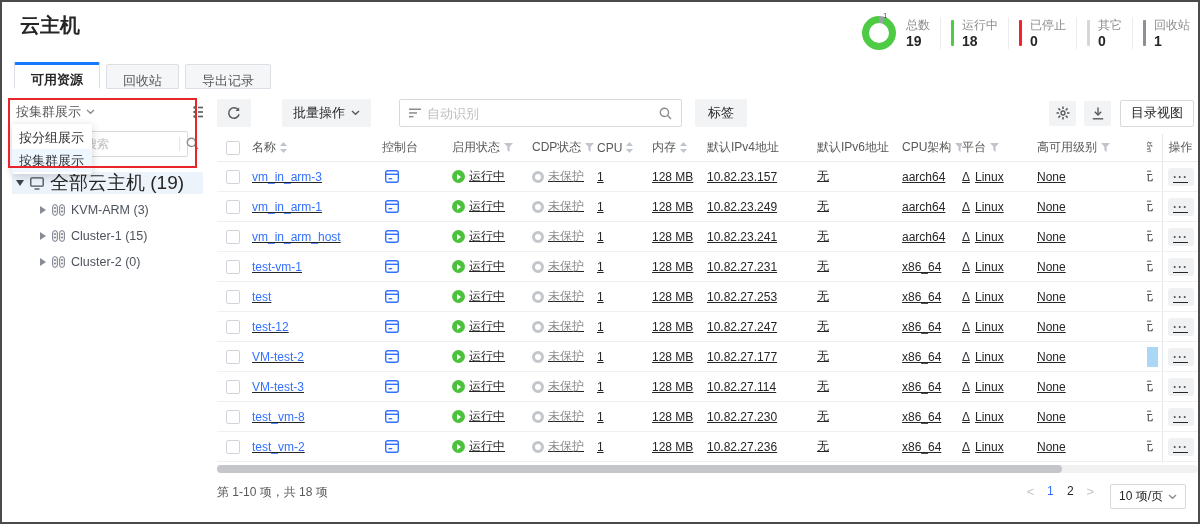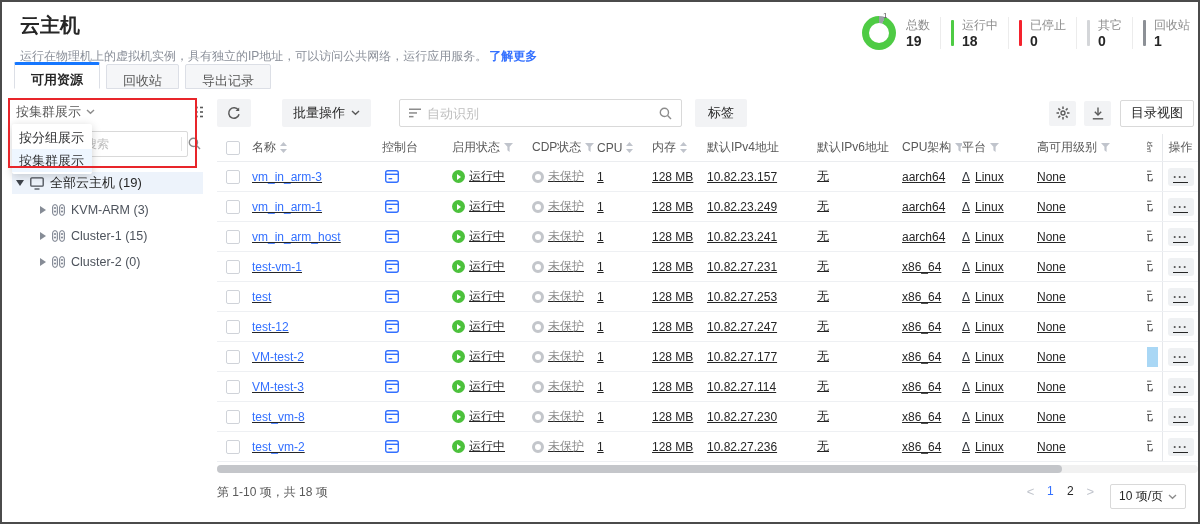--- a/index.html
+++ b/index.html
@@ -26,42 +26,42 @@
   .donut-badge { position:absolute; top:-5px; left:21px; font-size:8px; color:#595959; }
 
   
   .tabs { position:absolute; left:12px; top:60px; display:flex; align-items:flex-end; }
   .tab { height:25px; line-height:23px; padding:4px 16px; font-size:13px; color:#595959;
          background:#f5f6f8; border:1px solid #dcdfe6; margin-right:6px; border-radius:2px 2px 0 0;text-align:center; }
   .tab.active { background:#fff; border-top:3px solid #1677ff; border-bottom-color:#fff;
                 color:#262626; font-weight:bold; height:27px; line-height:22px; }
 
   
-  .sidebar { position:absolute; left:0; top:88px; bottom:0; width:224px; background:#fff; border-right:4px solid #701a75; }
+  .sidebar { position:absolute; left:0; top:88px; bottom:0; width:224px; background:#fff; border-right:6px solid #701a75; }
   .main { position:absolute; left:201px; top:88px; right:0; bottom:0; background:#fff; }
 
   
   .mode-row { display:flex; align-items:center; margin:13px 12px 0 14px; font-size:13px; color:#595959; }
   .mode-row .chev { margin-left:5px; }
   .list-ic { margin-left:auto; }
   .side-search { position:relative; margin:10px 14px 0 14px; }
   .side-search input { width:172px; height:26px; border:1px solid #d9d9d9; border-radius:2px;
                        padding:0 30px 0 8px; font-size:12px; color:#262626; outline:none; }
   .side-search input::placeholder { color:#bfbfbf; }
   .side-search .sep { position:absolute; right:26px; top:6px; width:1px; height:14px; background:#e4e4e4; }
   .side-search .mag { position:absolute; right:7px; top:6px; }
   .dropdown { position:absolute; left:10px; top:34px; width:80px; background:#fff; border-radius:2px;
               box-shadow:0 2px 10px rgba(0,0,0,.18); z-index:5; padding:2px 0; }
   .dd-item { height:23px; display:flex; align-items:center; padding:0 7px; font-size:13px; color:#303133; white-space:nowrap; }
   .dd-item.checked { background:#eef6ff; }
   .dd-item .chk { margin-left:2px; }
   .red-box { position:absolute; left:6px; top:8px; width:189px; height:70px; border:2px solid #e8252a; z-index:6; pointer-events:none; }
   .tree { margin-top:15px; }
   .tree-root { display:flex; align-items:center; height:22px; margin:0 6px 0 10px; padding:0 4px;
-               background:#edf3fb; font-size:13px; color:#262626; }
+               background:#edf3fb; font-size:19px; color:#262626; }
   .caret-d { width:0; height:0; border-left:4px solid transparent; border-right:4px solid transparent;
              border-top:6px solid #40454d; margin-right:6px; }
   .caret-r { width:0; height:0; border-top:4px solid transparent; border-bottom:4px solid transparent;
              border-left:6px solid #868c96; margin-right:6px; }
   .tree-root svg, .tree-child svg { margin-right:6px; }
   .tree-child { display:flex; align-items:center; height:21px; margin:5px 6px 0 38px; font-size:12.5px; color:#4d535c; }
 
   
   .toolbar { display:flex; align-items:center; margin:9px 4px 0 14px; height:28px; }
   .btn-ic { width:34px; height:28px; background:#f2f3f5; border-radius:2px; display:flex; align-items:center; justify-content:center; }
@@ -118,21 +118,20 @@
   .pg-size { margin-left:10px; height:25px; border:1px solid #d9d9d9; border-radius:2px; padding:0 8px;
              display:flex; align-items:center; gap:5px; color:#262626; background:#fff; }
 </style>
 </head>
 <body>
 
 <div class="frame">
 
   <div class="hdr">
     <h1>云主机</h1>
-    <div class="sub"><span>运行在物理机上的虚拟机实例，具有独立的IP地址，可以访问公共网络，运行应用服务。</span><a href="#">了解更多</a></div>
   </div>
 
   <div class="stats">
     <div class="sgroup first">
       <div class="donut">
         <span class="donut-badge">1</span>
       </div>
       <div>
         <div class="slab">总数</div>
         <div class="sval">19</div>

